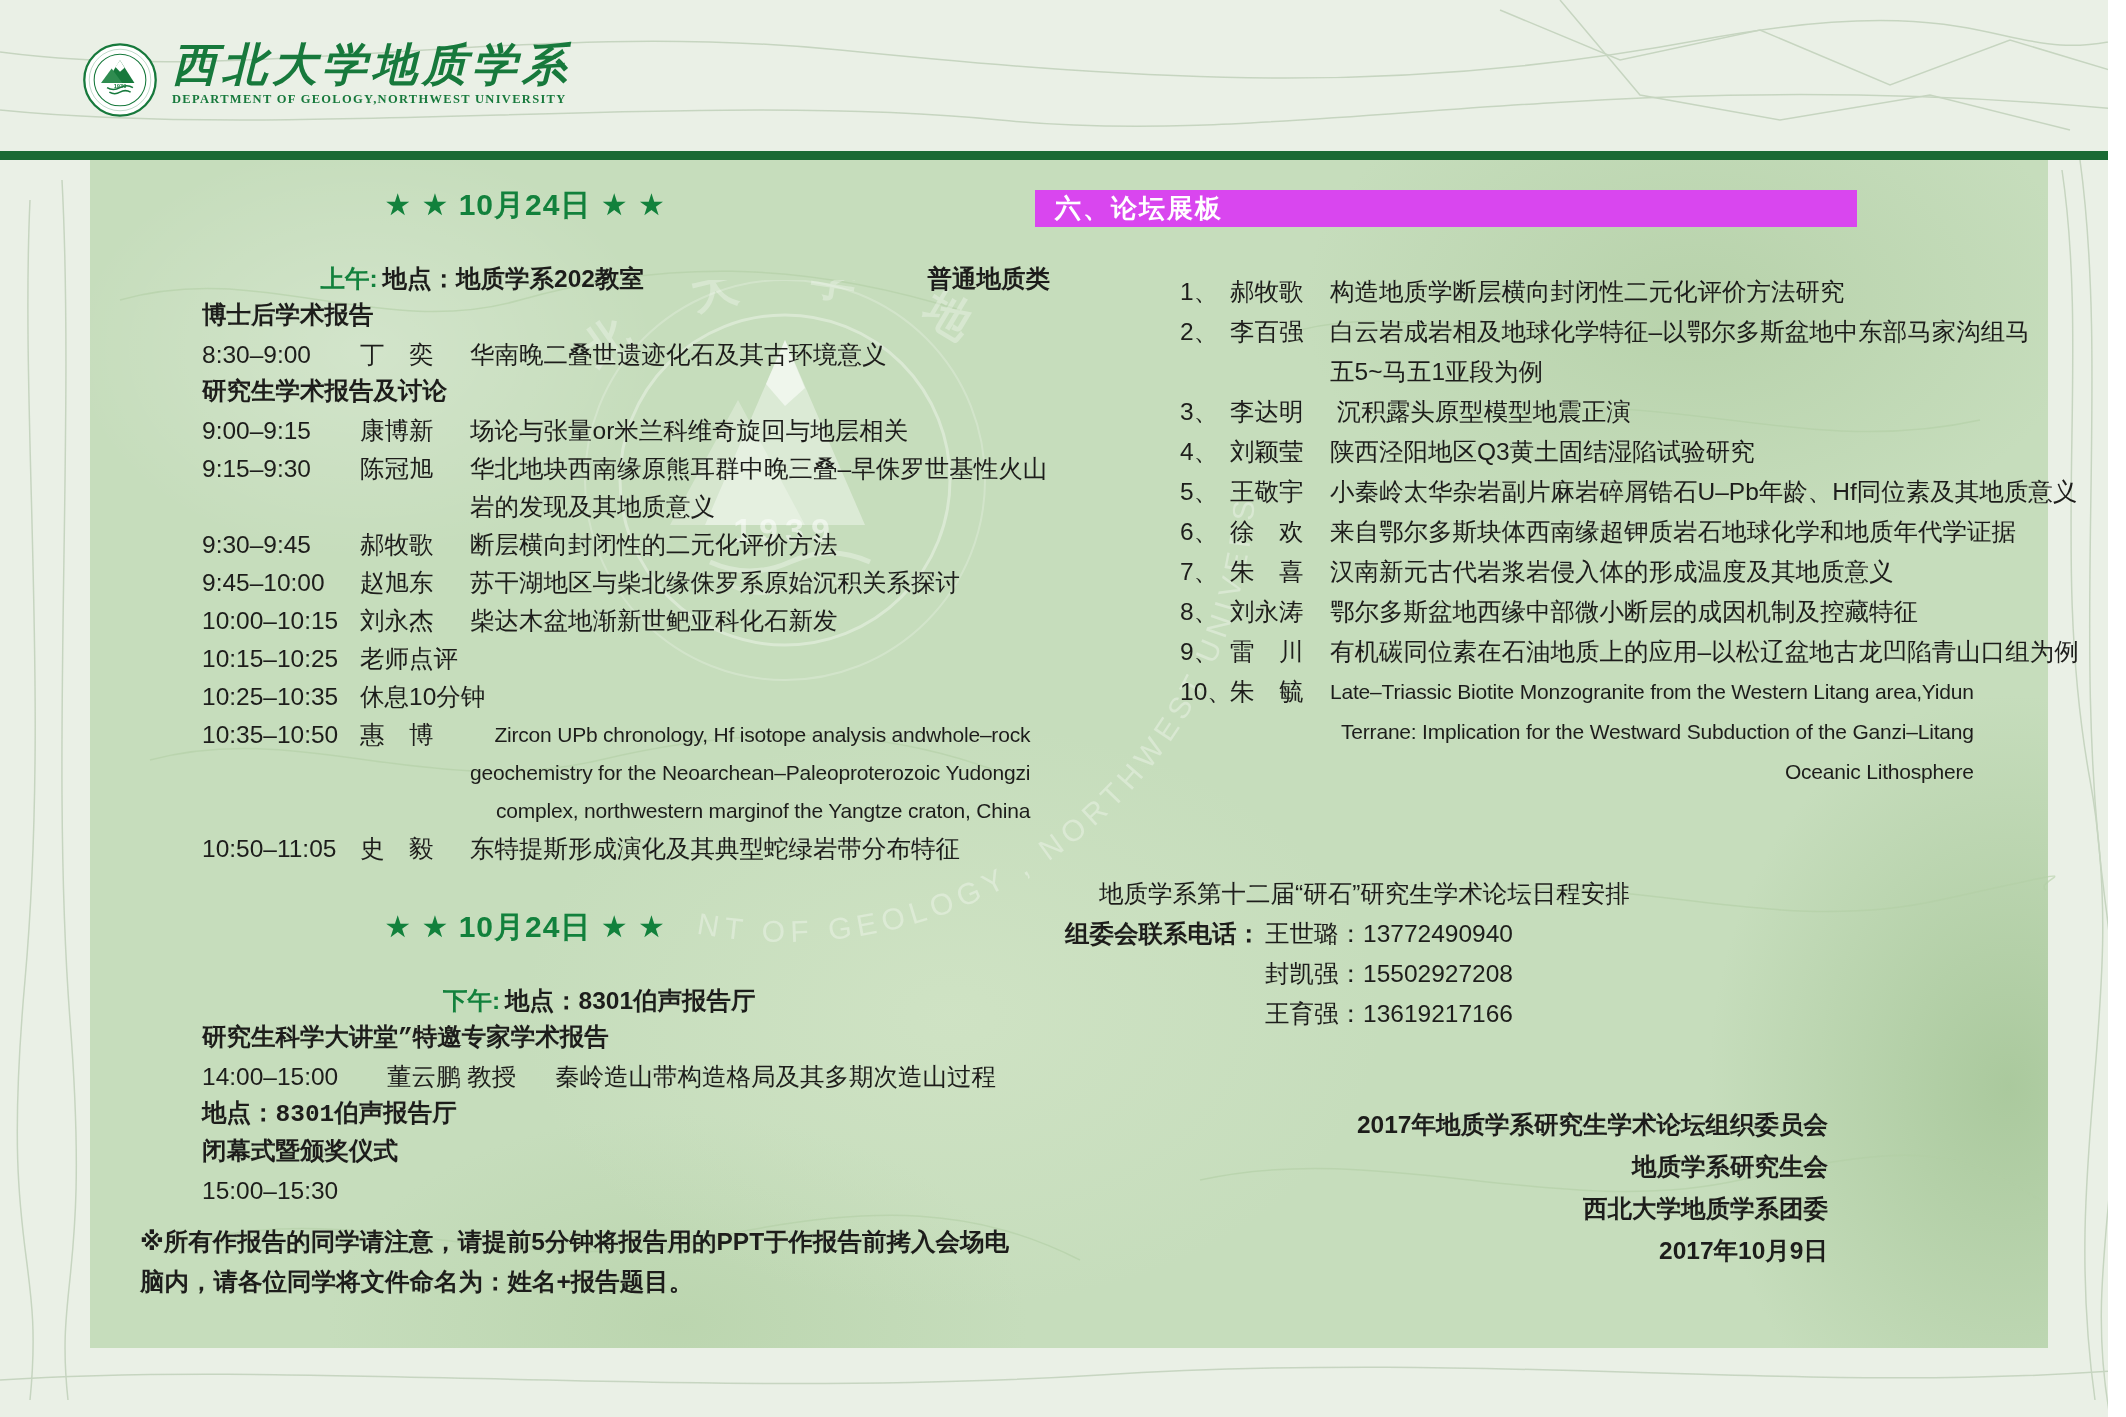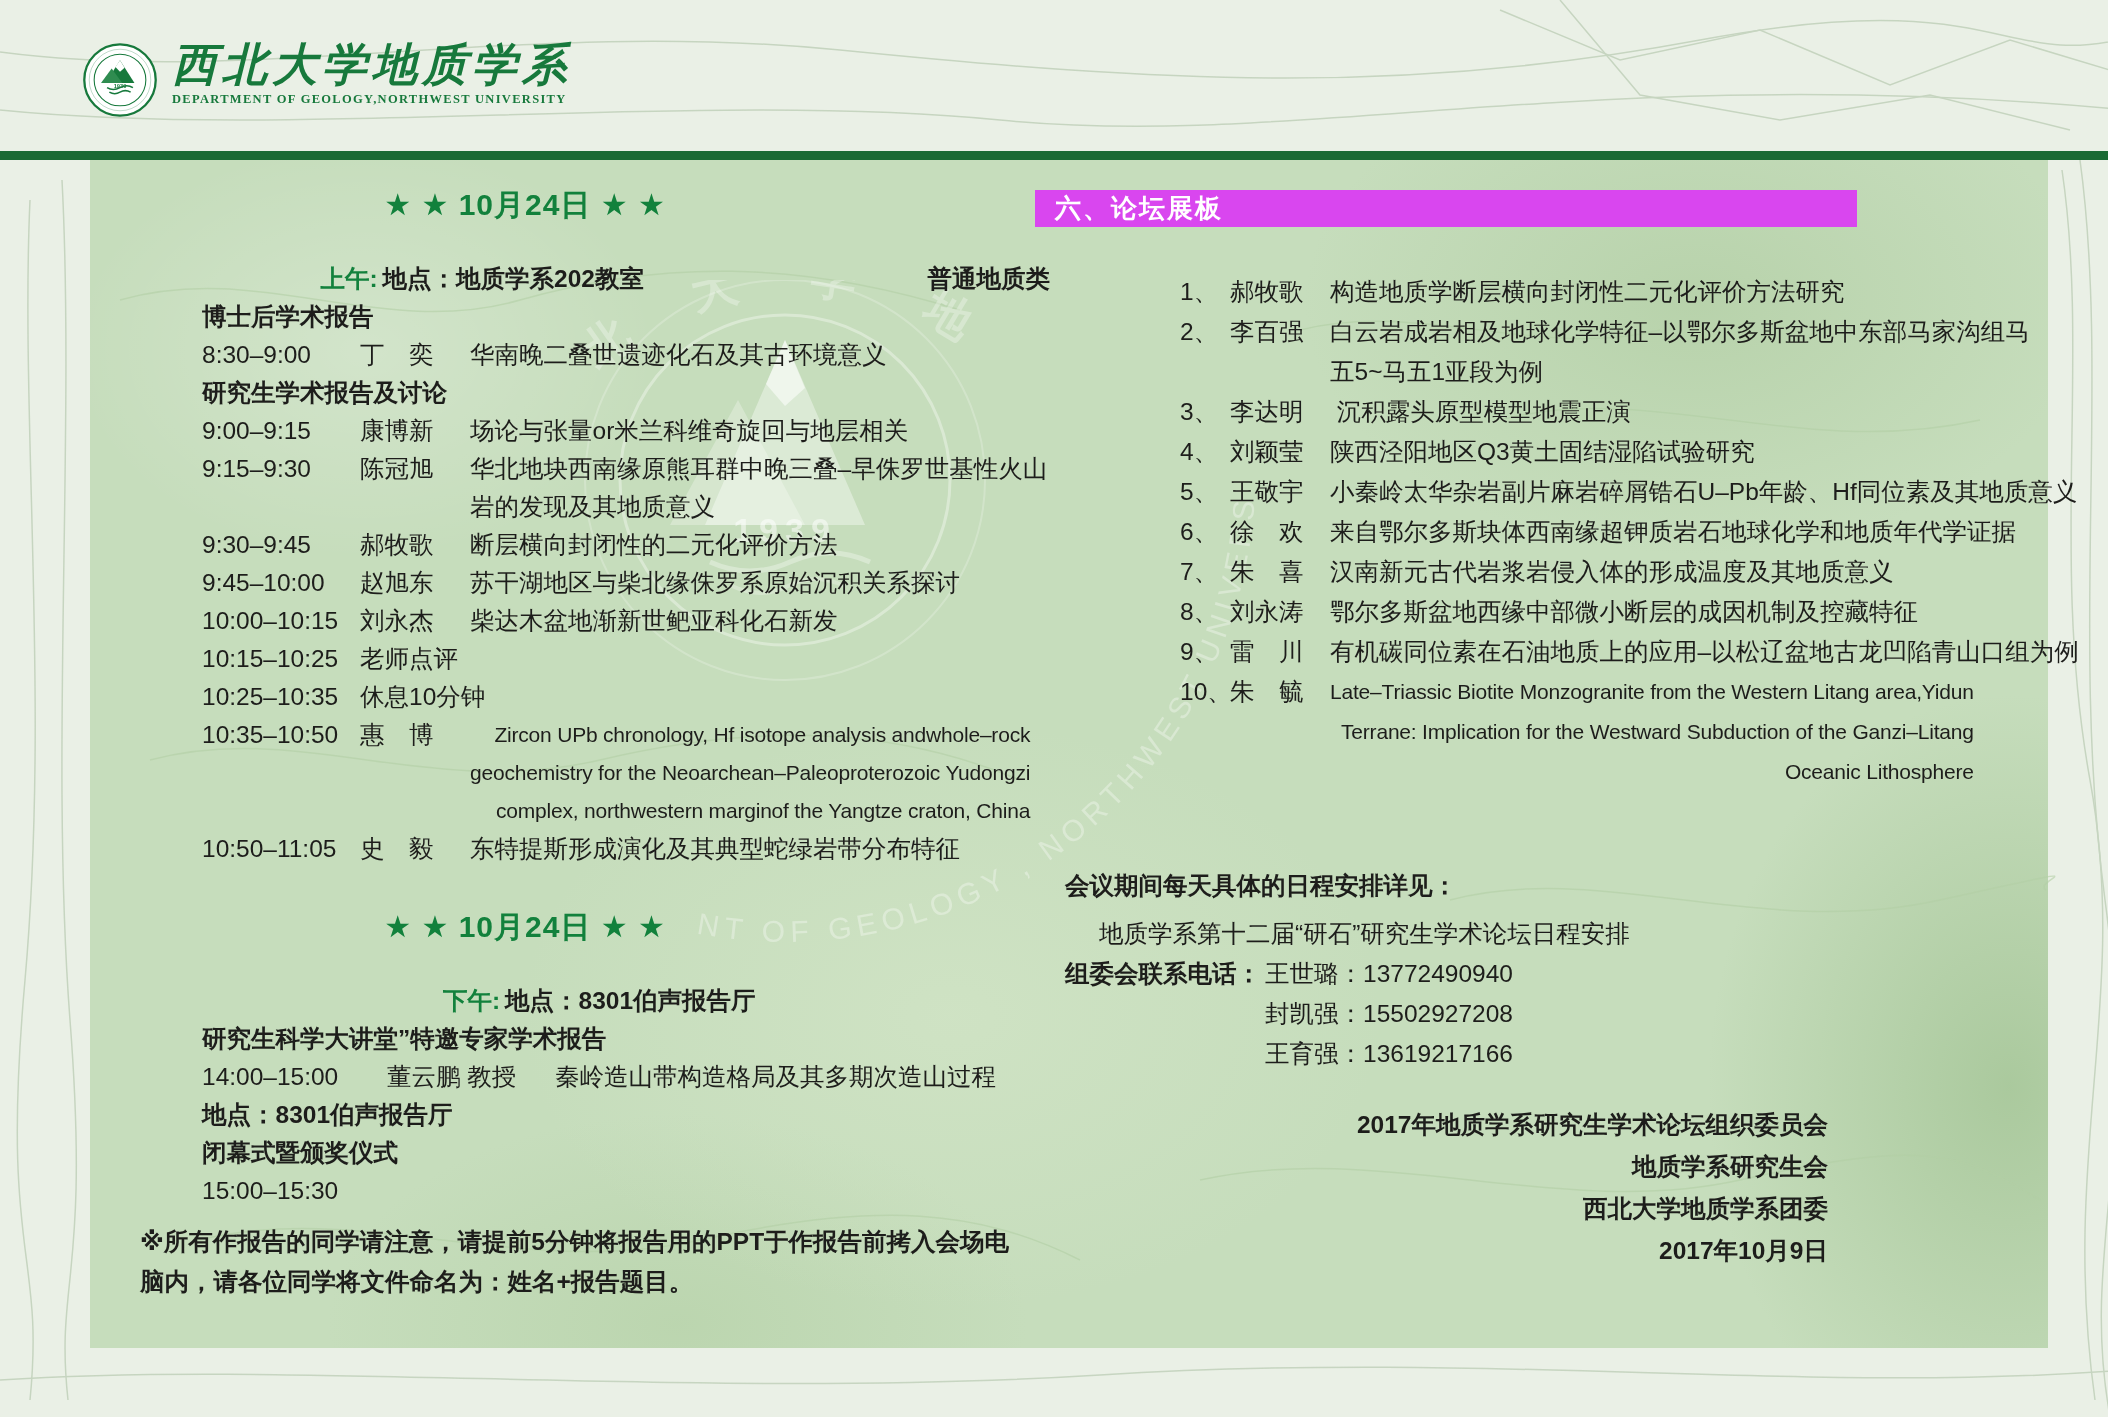--- a/index.html
+++ b/index.html
@@ -30,21 +30,21 @@
   .wm { position:absolute; left:480px; top:280px; width:820px; height:760px; z-index:2; pointer-events:none; }
 
   
   .left-col { position:absolute; left:140px; top:186px; width:910px; z-index:3;
               font-size:24.5px; line-height:38px; }
   .date-title { width:770px; text-align:center; color:#12813c; font-weight:bold; font-size:30px; line-height:38px; letter-spacing:1px; }
   .date-title.second { margin-top:40px; }
   .meta-row { display:flex; margin-top:36px; font-weight:bold;justify-content:flex-end; }
   .meta-label { color:#12813c; width:62px; flex:0 0 auto; }
   .meta-venue { width:545px; flex:0 0 auto; }
-  .subhead { padding-left:62px; font-weight:bold; }
+  .subhead { padding-left:62px; font-weight:bold;font-family:Liberation Mono, monospace; }
   .plainrow { padding-left:62px; }
   .srow { display:flex; padding-left:62px; }
   .srow .time { width:158px; flex:0 0 auto; white-space:pre; }
   .srow .name { width:110px; flex:0 0 auto; white-space:pre; }
   .srow .title { white-space:pre; }
   .srow.lecture .time { width:185px; }
   .srow.lecture .name { width:168px; }
   .notice { margin-top:12px; font-weight:bold; white-space:pre; line-height:40px; }
   .latin { font-size:21px; letter-spacing:-0.2px;text-align:right; }
 
@@ -307,21 +307,20 @@
       <div class="prow">
         <span class="pnum">10、</span>
         <span class="pname">朱　毓</span>
         <span class="ptitle latin">Late–Triassic Biotite Monzogranite from the Western Litang area,Yidun
 Terrane: Implication for the Westward Subduction of the Ganzi–Litang
 Oceanic Lithosphere</span>
       </div>
     </div>
 
   <div class="info">
-    <div class="info-title">会议期间每天具体的日程安排详见：</div>
     <div class="info-ref">地质学系第十二届“研石”研究生学术论坛日程安排</div>
     <div class="contact-row">
       <span class="contact-label">组委会联系电话：</span>
       <span>王世璐：13772490940</span>
     </div>
     <div class="contact-more">封凯强：15502927208</div>
     <div class="contact-more">王育强：13619217166</div>
   </div>
 
   <div class="footer">

